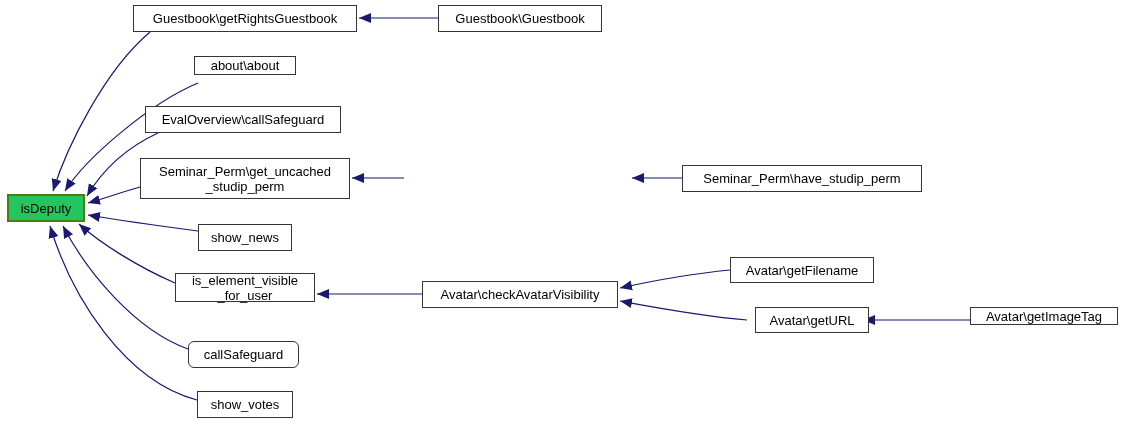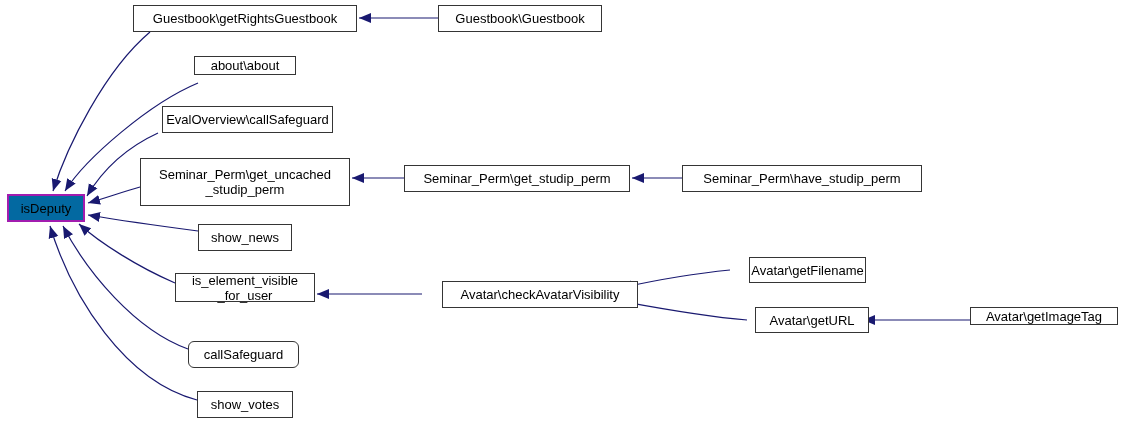--- a/index.html
+++ b/index.html
@@ -20,22 +20,22 @@
     font-size:13px;
     line-height:15px;
     display:flex;
     align-items:center;
     justify-content:center;
     text-align:center;
     white-space:pre-line;
     cursor:pointer;
   }
   .node.focus{
-    background:#0369a1;
-    border:2px solid #a21caf;
+    background:#22c55e;
+    border:2px solid #4d7c0f;
     cursor:default;
   }
 </style>
 </head>
 <body>
 
 <div class="canvas">
 
   <svg class="edges" width="1125" height="424" viewBox="0 0 1125 424" fill="none" xmlns="http://www.w3.org/2000/svg">
     <defs>
@@ -63,37 +63,36 @@
   </svg>
 
   <div class="node focus" style="left:7px;   top:194px; width:78px;  height:28px;">isDeputy</div>
 
   <div class="node" style="left:133px; top:5px;   width:224px; height:27px;">Guestbook\getRightsGuestbook</div>
 
   <div class="node" style="left:438px; top:5px;   width:164px; height:27px;">Guestbook\Guestbook</div>
 
   <div class="node" style="left:194px; top:56px;  width:102px; height:19px;">about\about</div>
 
-  <div class="node" style="left:162px; top:106px; width:171px; height:27px;">EvalOverview\callSafeguard</div>
+  <div class="node" style="left:145px; top:106px; width:196px; height:27px;">EvalOverview\callSafeguard</div>
 
-  <div class="node" style="left:140px; top:158px; width:210px; height:48px;">Seminar_Perm\get_uncached
+  <div class="node" style="left:140px; top:158px; width:210px; height:41px;">Seminar_Perm\get_uncached
 _studip_perm</div>
 
-  <div class="node" style="left:404px; top:165px; width:226px; height:27px;">Seminar_Perm\get_studip_perm</div>
 
   <div class="node" style="left:682px; top:165px; width:240px; height:27px;">Seminar_Perm\have_studip_perm</div>
 
   <div class="node" style="left:198px; top:224px; width:94px;  height:27px;">show_news</div>
 
   <div class="node" style="left:175px; top:273px; width:140px; height:29px;">is_element_visible
 _for_user</div>
 
-  <div class="node" style="left:442px; top:281px; width:196px; height:27px;">Avatar\checkAvatarVisibility</div>
+  <div class="node" style="left:422px; top:281px; width:196px; height:27px;">Avatar\checkAvatarVisibility</div>
 
-  <div class="node" style="left:730px; top:257px; width:117px; height:26px;margin-left:19px;">Avatar\getFilename</div>
+  <div class="node" style="left:730px; top:257px; width:144px; height:26px;">Avatar\getFilename</div>
 
   <div class="node" style="left:747px; top:307px; width:114px; height:26px;margin-left:8px;">Avatar\getURL</div>
 
   <div class="node" style="left:970px; top:307px; width:148px; height:18px;">Avatar\getImageTag</div>
 
   <div class="node" style="left:188px; top:341px; width:111px; height:27px;border-radius:6px;">callSafeguard</div>
 
   <div class="node" style="left:197px; top:391px; width:96px;  height:27px;">show_votes</div>
 
 </div>

